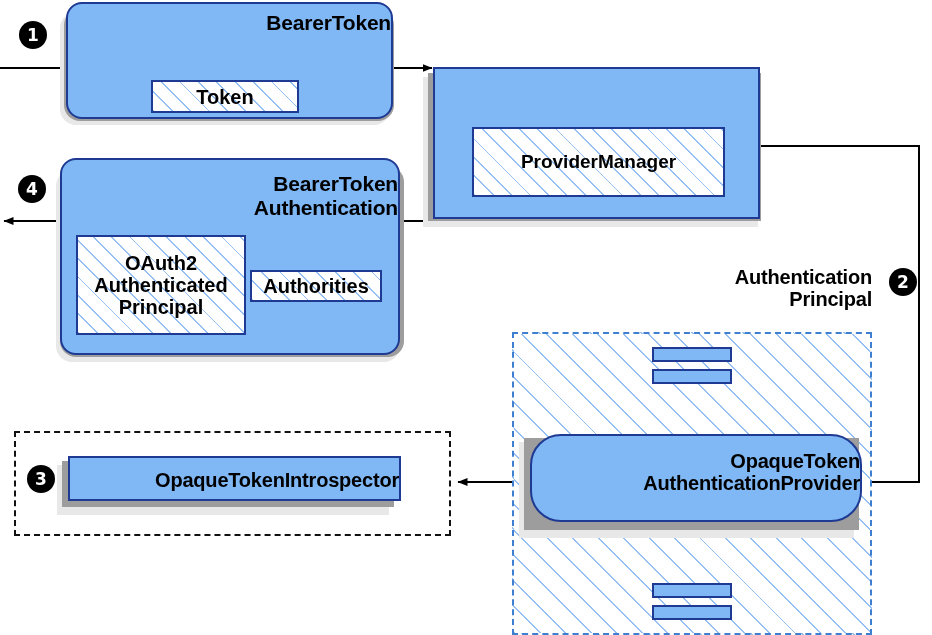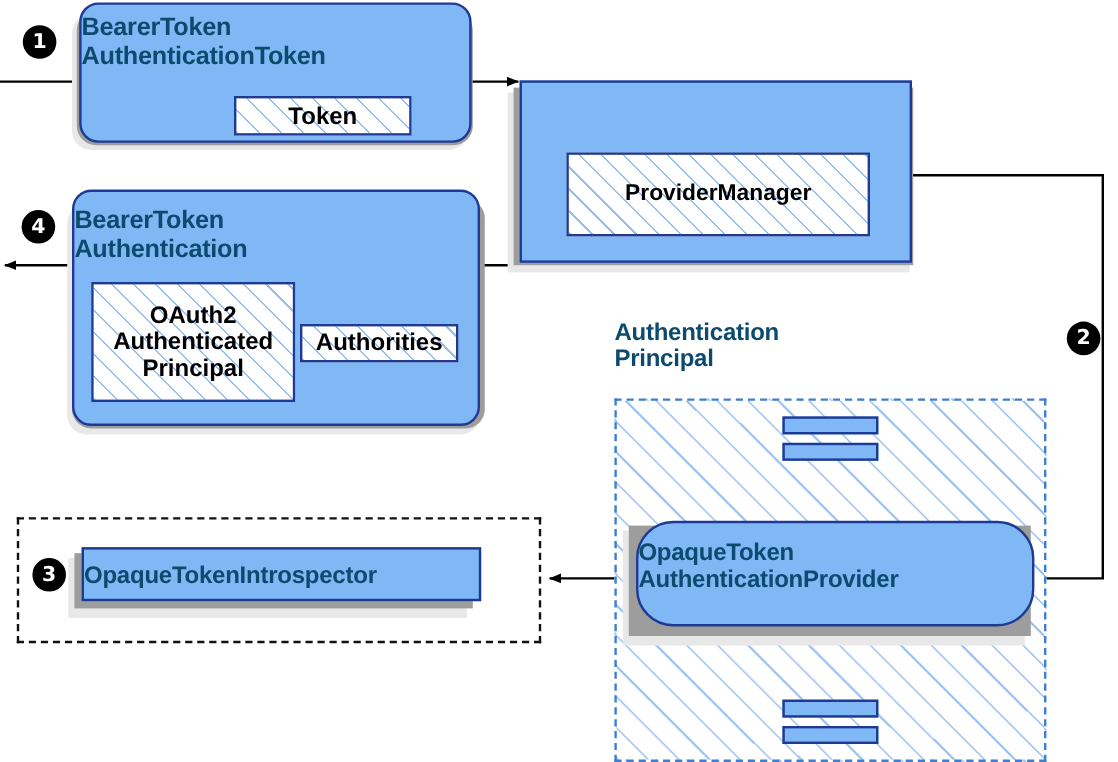--- a/index.html
+++ b/index.html
@@ -11,21 +11,21 @@
   
   .node{position:absolute;box-sizing:border-box;}
   .fill-blue{background:#7FB8F5;border:2px solid #1F3A93;}
   .shadow{position:absolute;background:#9d9d9d;}
   .shadow2{position:absolute;background:#e8e8e8;}
 
   .rounded{border-radius:16px;}
 
   .title{
     position:absolute;left:0;right:0;
-    text-align:left;font-weight:bold;color:#0c4a6e;
+    text-align:right;font-weight:bold;color:#000000;
     line-height:1.12;letter-spacing:-0.2px;
   }
 
   
   .hatch{
     background-color:#ffffff;
     background-image:repeating-linear-gradient(
         45deg,
         rgba(130,180,240,.85) 0px,
         rgba(130,180,240,.85) 1.3px,
@@ -143,23 +143,22 @@
     <div class="hatch" style="position:absolute;left:37px;top:58px;width:253px;height:70px;font-size:19px;">
       <span>ProviderManager</span>
     </div>
   </div>
 
   <div class="shadow2 rounded" style="left:60px;top:12px;width:330px;height:113px;"></div>
   <div class="shadow rounded" style="left:64px;top:9px;width:330px;height:112px;"></div>
   <div class="node fill-blue rounded" style="left:66px;top:2px;width:327px;height:117px;">
     <div class="title" style="top:7px;font-size:21px;">
       <div>BearerToken</div>
-      <div>AuthenticationToken</div>
     </div>
-    <div class="hatch" style="position:absolute;left:83px;top:76px;width:148px;height:33px;font-size:20px;margin-left:44px;">
+    <div class="hatch" style="position:absolute;left:83px;top:76px;width:148px;height:33px;font-size:20px;">
       <span>Token</span>
     </div>
   </div>
 
   <div class="shadow2 rounded" style="left:56px;top:170px;width:344px;height:192px;"></div>
   <div class="shadow rounded" style="left:60px;top:166px;width:344px;height:191px;"></div>
   <div class="node fill-blue rounded" style="left:60px;top:158px;width:340px;height:197px;">
     <div class="title" style="top:12px;font-size:21px;">
       <div>BearerToken</div>
       <div>Authentication</div>

